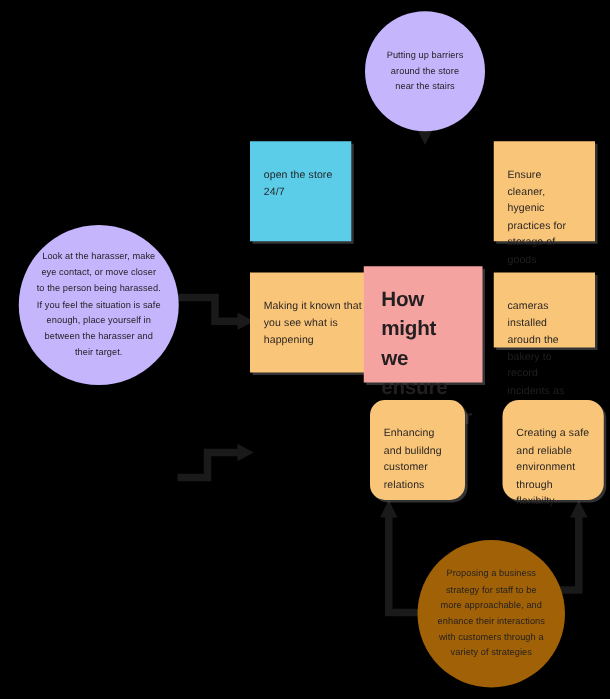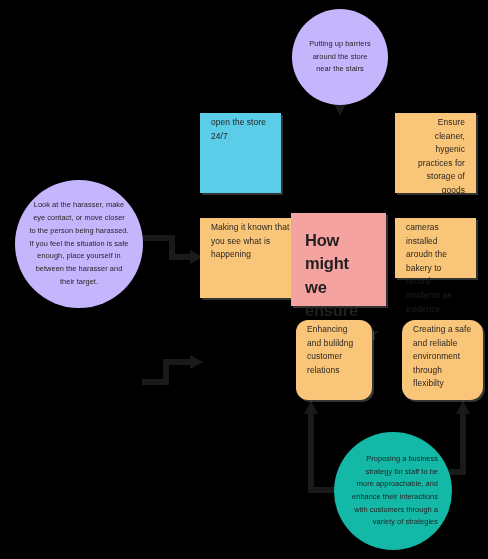--- a/index.html
+++ b/index.html
@@ -1,31 +1,31 @@
 <!DOCTYPE html>
 <html><head>
 <meta charset="utf-8">
 <style>
   html,body{margin:0;padding:0;background:#000;}
   body{width:488px;height:559px;overflow:hidden;font-family:"Liberation Sans",sans-serif;}
   #board{position:relative;width:488px;height:559px;background:#000;}
 
-  .note{position:absolute;box-sizing:border-box;padding:3px 11px;
+  .note{position:absolute;box-sizing:border-box;padding:20px 11px;
         color:#231f20;font-size:8.4px;line-height:1.62;letter-spacing:.1px;
         box-shadow:2px 2px 0 rgba(255,255,255,.20);}
   .note.blue{background:#5BCDE8;}
   .note.orange{background:#F9C679;}
   .note.pink{background:#F5A3A0;padding:16px 14px;}
   .note.pink .txt{font-size:16.5px;line-height:1.42;font-weight:700;letter-spacing:-.2px;}
 
   .bubble{position:absolute;border-radius:50%;display:flex;align-items:center;
           justify-content:center;text-align:center;box-sizing:border-box;
           color:#231f20;font-size:7.4px;line-height:1.72;letter-spacing:.05px;}
   .bubble.purple{background:#c4b5fd;}
-  .bubble.blue{background:#14b8a6;text-align:right;}
+  .bubble.blue{background:#a16207;}
   .bubble .txt{padding:0 14px;}
   svg.edges{position:absolute;left:0;top:0;width:488px;height:559px;overflow:visible;}
 </style>
 </head>
 <body>
 
 <div id="board">
 
   <svg class="edges" viewBox="0 0 488 559">
 
@@ -53,21 +53,21 @@
       <path d="M438,472 L463,472 L463,410" stroke="#1a1a1a" stroke-width="6" fill="none" stroke-linejoin="miter"></path>
       <path d="M463,400 L456,414 L470,414 Z" fill="#1a1a1a"></path>
     </g>
   </svg>
 
   <div class="note blue" style="left:200px;top:113px;width:81px;height:80px;">
     <div class="txt">open the store 24/7</div>
   </div>
 
 
-  <div class="note orange" style="left:395px;top:113px;width:81px;height:80px;text-align:right;">
+  <div class="note orange" style="left:395px;top:113px;width:81px;height:80px;">
     <div class="txt">Ensure cleaner, hygenic practices for storage of goods</div>
   </div>
 
   <div class="note orange" style="left:200px;top:218px;width:103px;height:80px;">
     <div class="txt">Making it known that you see what is happening</div>
   </div>
 
   <div class="note pink" style="left:291px;top:213px;width:95px;height:93px;">
     <div class="txt">How might we ensure customer safety?</div>
   </div>

